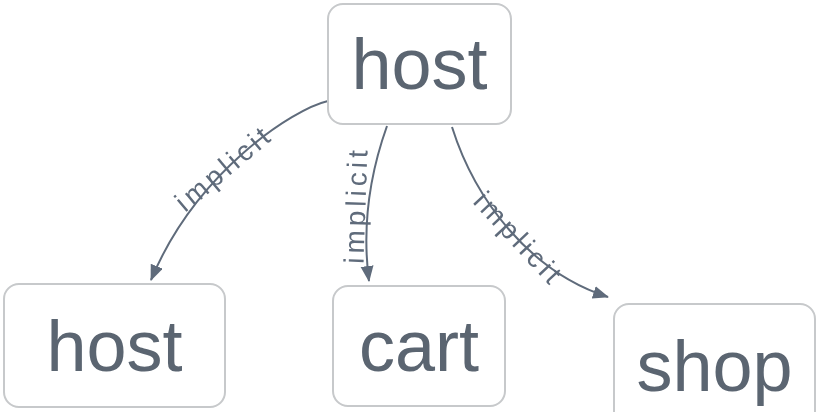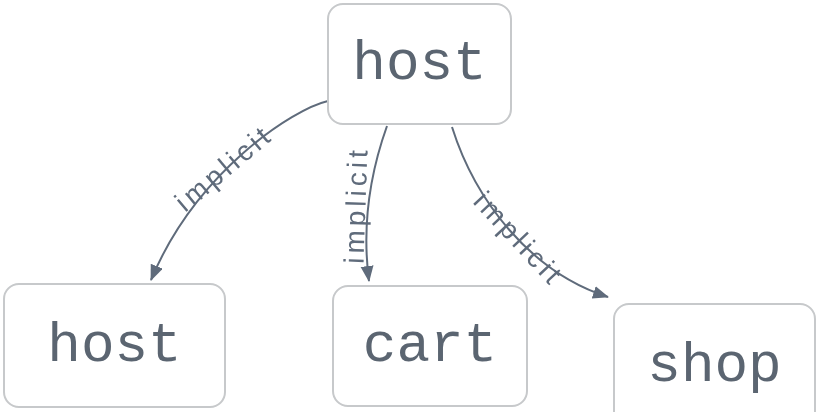--- a/index.html
+++ b/index.html
@@ -44,27 +44,26 @@
     box-sizing: border-box;
     background: var(--node-fill, #ffffff);
     border: 2px solid var(--node-border, #c7c9cb);
     border-radius: 16px;
     display: flex;
     align-items: center;
     justify-content: center;
   }
   .node span {
     color: var(--node-text, #5b6571);
-    font-size: 56px;
+    font-size: 72px;
     line-height: 1;
-    font-family: Liberation Mono, monospace;
   }
   .node-host  { left: 327px; top: 3px;   width: 185px; height: 122px; }
   .node-about { left: 3px;   top: 283px; width: 223px; height: 125px; }
-  .node-cart  { left: 332px; top: 285px; width: 196px; height: 122px; }
+  .node-cart  { left: 332px; top: 285px; width: 174px; height: 122px; }
   .node-shop  { left: 613px; top: 283px; width: 203px; height: 125px; margin-top: 20px; }
 </style>
 </head>
 <body>
 
 <div class="canvas">
 
   <svg class="edges" width="818" height="412" viewBox="0 0 818 412">
     <defs>
       <marker id="arrow" markerUnits="userSpaceOnUse" markerWidth="22" markerHeight="18" refX="15" refY="6.5" orient="auto">

